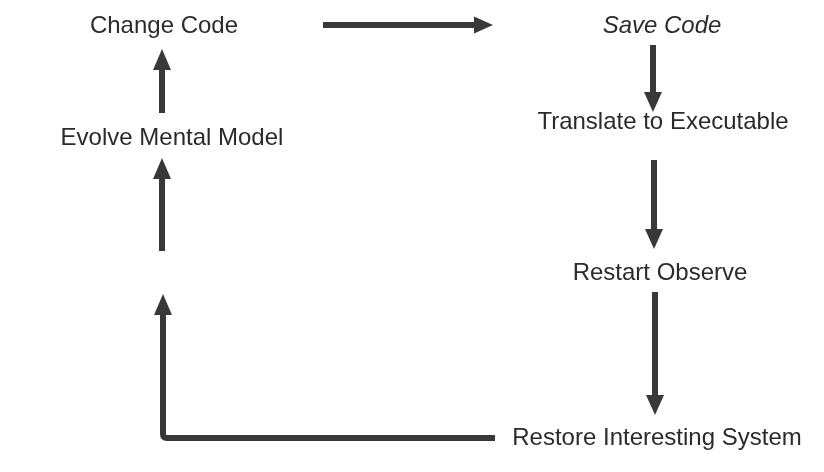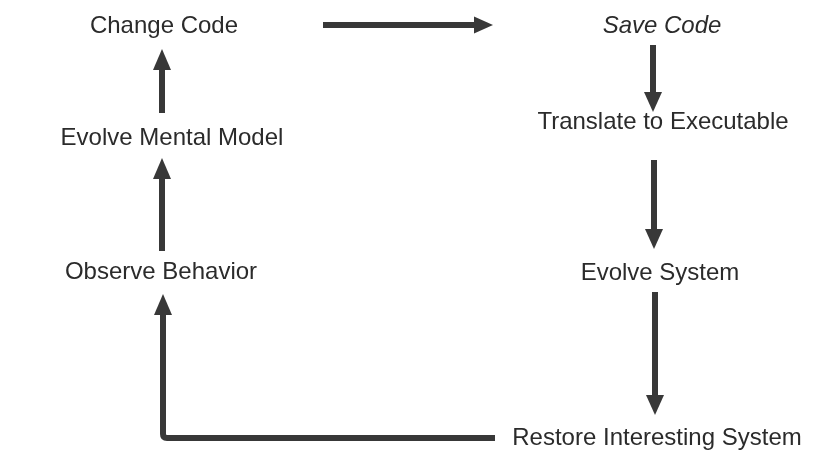--- a/index.html
+++ b/index.html
@@ -84,19 +84,18 @@
   </svg>
 
   <div class="node-label" style="left:164px; top:25px;">Change Code</div>
 
   <div class="node-label" style="left:662px; top:25px;font-style:italic;">Save Code</div>
 
   <div class="node-label" style="left:172px; top:137px;">Evolve Mental Model</div>
 
   <div class="node-label" style="left:663px; top:121px;">Translate to Executable</div>
 
-  <div class="node-label" style="left:161px; top:271px;">Observe Behavior</div>
 
-  <div class="node-label" style="left:660px; top:272px;">Evolve System</div>
+  <div class="node-label" style="left:660px; top:272px;">Restart Observe</div>
 
   <div class="node-label" style="left:657px; top:437px;">Restore Interesting System</div>
 
 </div>
 
 </body></html>

